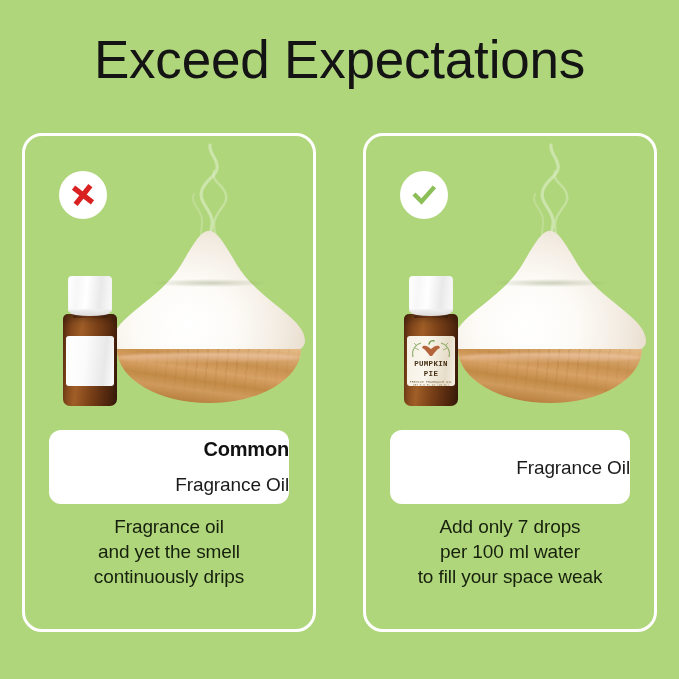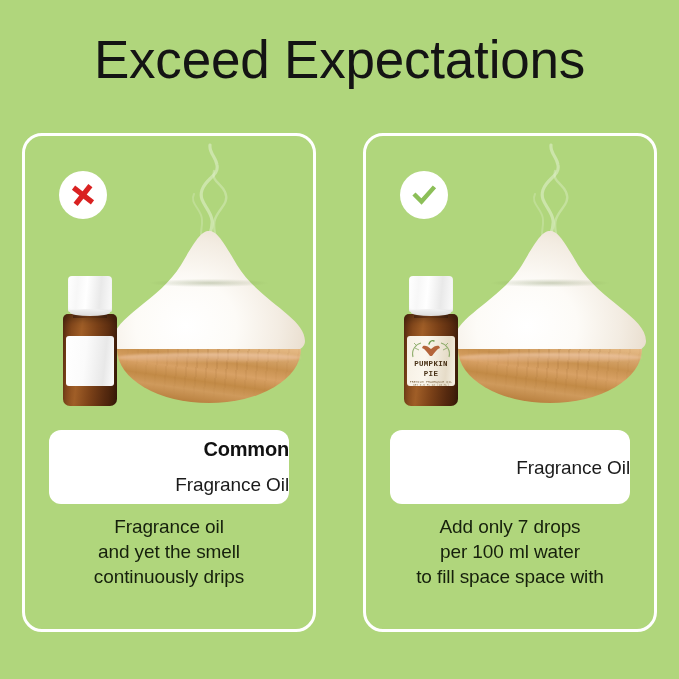--- a/index.html
+++ b/index.html
@@ -312,17 +312,17 @@
       </div>
     </div>
 
     <div class="name-pill">
       <div class="pill-sub">Fragrance Oil</div>
     </div>
 
     <div class="desc">
       <span>Add only 7 drops</span>
       <span>per 100 ml water</span>
-      <span>to fill space space with</span>
+      <span>to fill your space weak</span>
     </div>
   </div>
 
 </div>
 
 </body></html>

